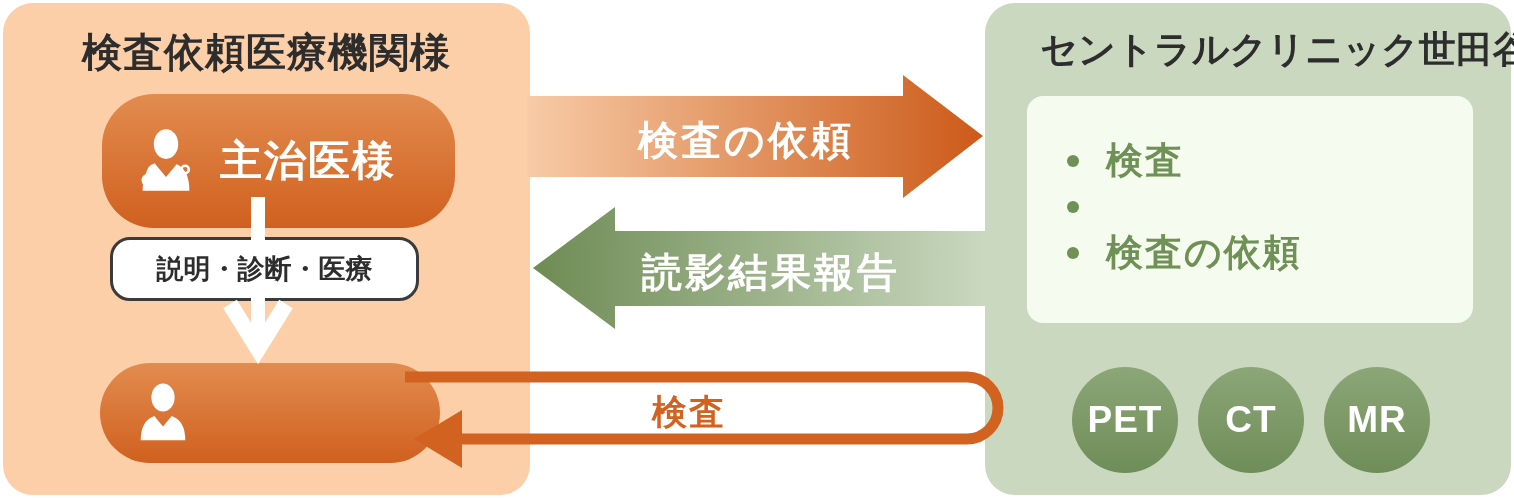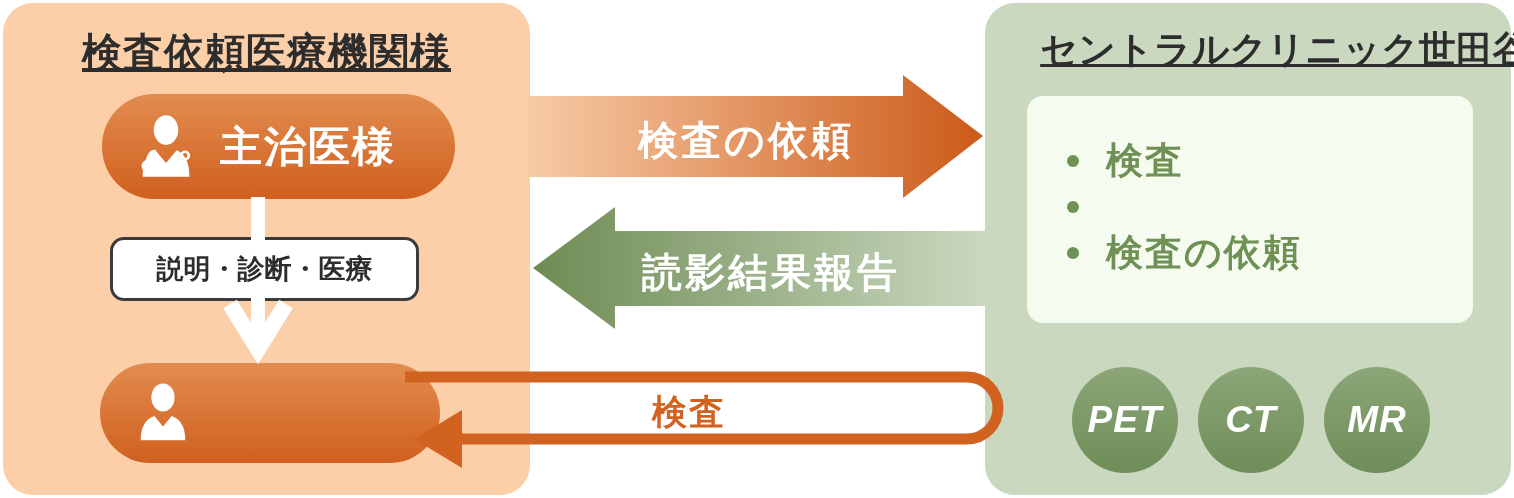--- a/index.html
+++ b/index.html
@@ -6,37 +6,37 @@
   .stage{
     position:relative;width:1514px;height:498px;overflow:hidden;background:#ffffff;
     font-family:"Liberation Sans","DejaVu Sans",sans-serif;
   }
   
   .panel{position:absolute;top:3px;height:492px;border-radius:30px;}
   .panel-left{left:3px;width:527px;background:#fccfa9;}
   .panel-right{left:985px;width:526px;background:#cad8c0;}
   .panel-title{
     position:absolute;top:22px;left:0;width:100%;text-align:center;
-    font-size:40px;font-weight:bold;color:#2d2d2d;letter-spacing:1px;white-space:nowrap;text-decoration:underline;
+    font-size:40px;font-weight:bold;color:#2d2d2d;letter-spacing:1px;white-space:nowrap;
   }
   .panel-right .panel-title{font-size:37px;letter-spacing:0;padding-left:37px;}
   
   .pill{
     position:absolute;display:flex;align-items:center;
     background:linear-gradient(180deg,#e28c4f 0%,#d0601f 100%);
     border-radius:52px;color:#ffffff;
   }
-  .pill-doctor{left:102px;top:94px;width:323px;height:105px;padding-left:30px;gap:20px;}
+  .pill-doctor{left:102px;top:94px;width:323px;height:134px;padding-left:30px;gap:20px;}
   .pill-patient{left:100px;top:363px;width:308px;height:100px;padding-left:32px;gap:24px;}
   .pill-label{font-size:42px;font-weight:bold;letter-spacing:2px;white-space:nowrap;}
   .pill svg{flex:0 0 auto;}
   
   .info-box{
     position:absolute;left:110px;top:237px;width:303px;height:58px;
-    background:#ffffff;border:3px solid #3b3b3b;border-radius:14px;
+    background:#ffffff;border:3px solid #3b3b3b;border-radius:20px;
     display:flex;align-items:center;justify-content:center;
   }
   .info-box span{font-size:27px;font-weight:bold;color:#2d2d2d;white-space:nowrap;}
   
   .service-box{
     position:absolute;left:1027px;top:96px;width:446px;height:227px;
     background:#f5fbee;border-radius:16px;
   }
   .service-list{
     list-style:none;margin:0;padding:40px 0 0 40px;display:flex;flex-direction:column;gap:15px;
@@ -44,21 +44,21 @@
   .service-list li{display:flex;align-items:center;}
   .dot{width:12px;height:12px;border-radius:50%;background:#6f9156;margin-right:27px;flex:0 0 auto;}
   .service-label{font-size:37px;font-weight:bold;color:#6f9156;letter-spacing:2px;white-space:nowrap;}
   
   .modality-row{position:absolute;left:1072px;top:367px;display:flex;gap:20px;}
   .modality{
     width:106px;height:106px;border-radius:50%;
     background:linear-gradient(180deg,#8ca677 0%,#6e8d58 100%);
     display:flex;align-items:center;justify-content:center;
   }
-  .modality span{font-size:37px;font-weight:bold;color:#ffffff;letter-spacing:1px;font-style:italic;}
+  .modality span{font-size:37px;font-weight:bold;color:#ffffff;letter-spacing:1px;}
   
   .overlay{position:absolute;left:0;top:0;width:1514px;height:498px;}
   
   .flow-label{position:absolute;text-align:center;font-weight:bold;white-space:nowrap;}
   .label-request{left:560px;top:113px;width:372px;font-size:40px;color:#ffffff;letter-spacing:3px;}
   .label-report{left:585px;top:245px;width:372px;font-size:40px;color:#ffffff;letter-spacing:3px;}
   .label-exam{left:614px;top:389px;width:150px;font-size:35px;color:#d2621f;letter-spacing:2px;}
 </style>
 </head>
 <body>

